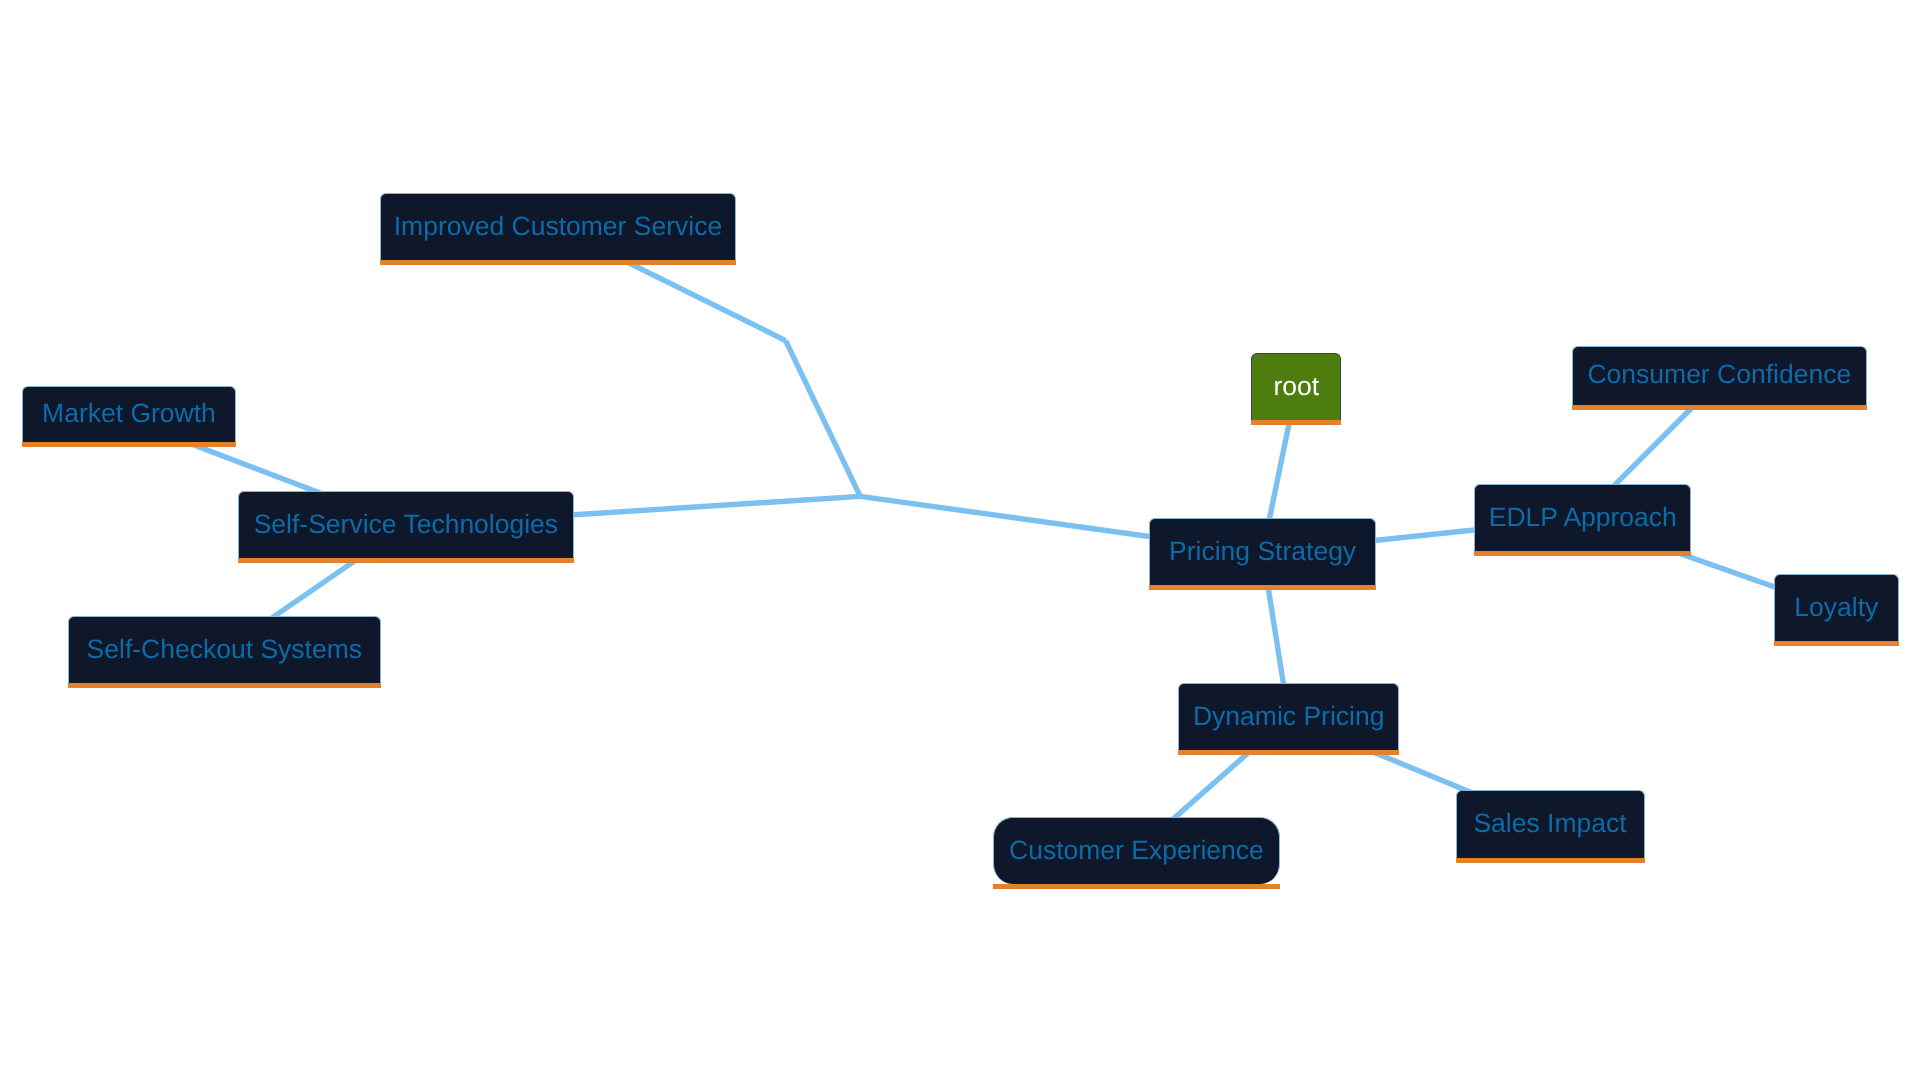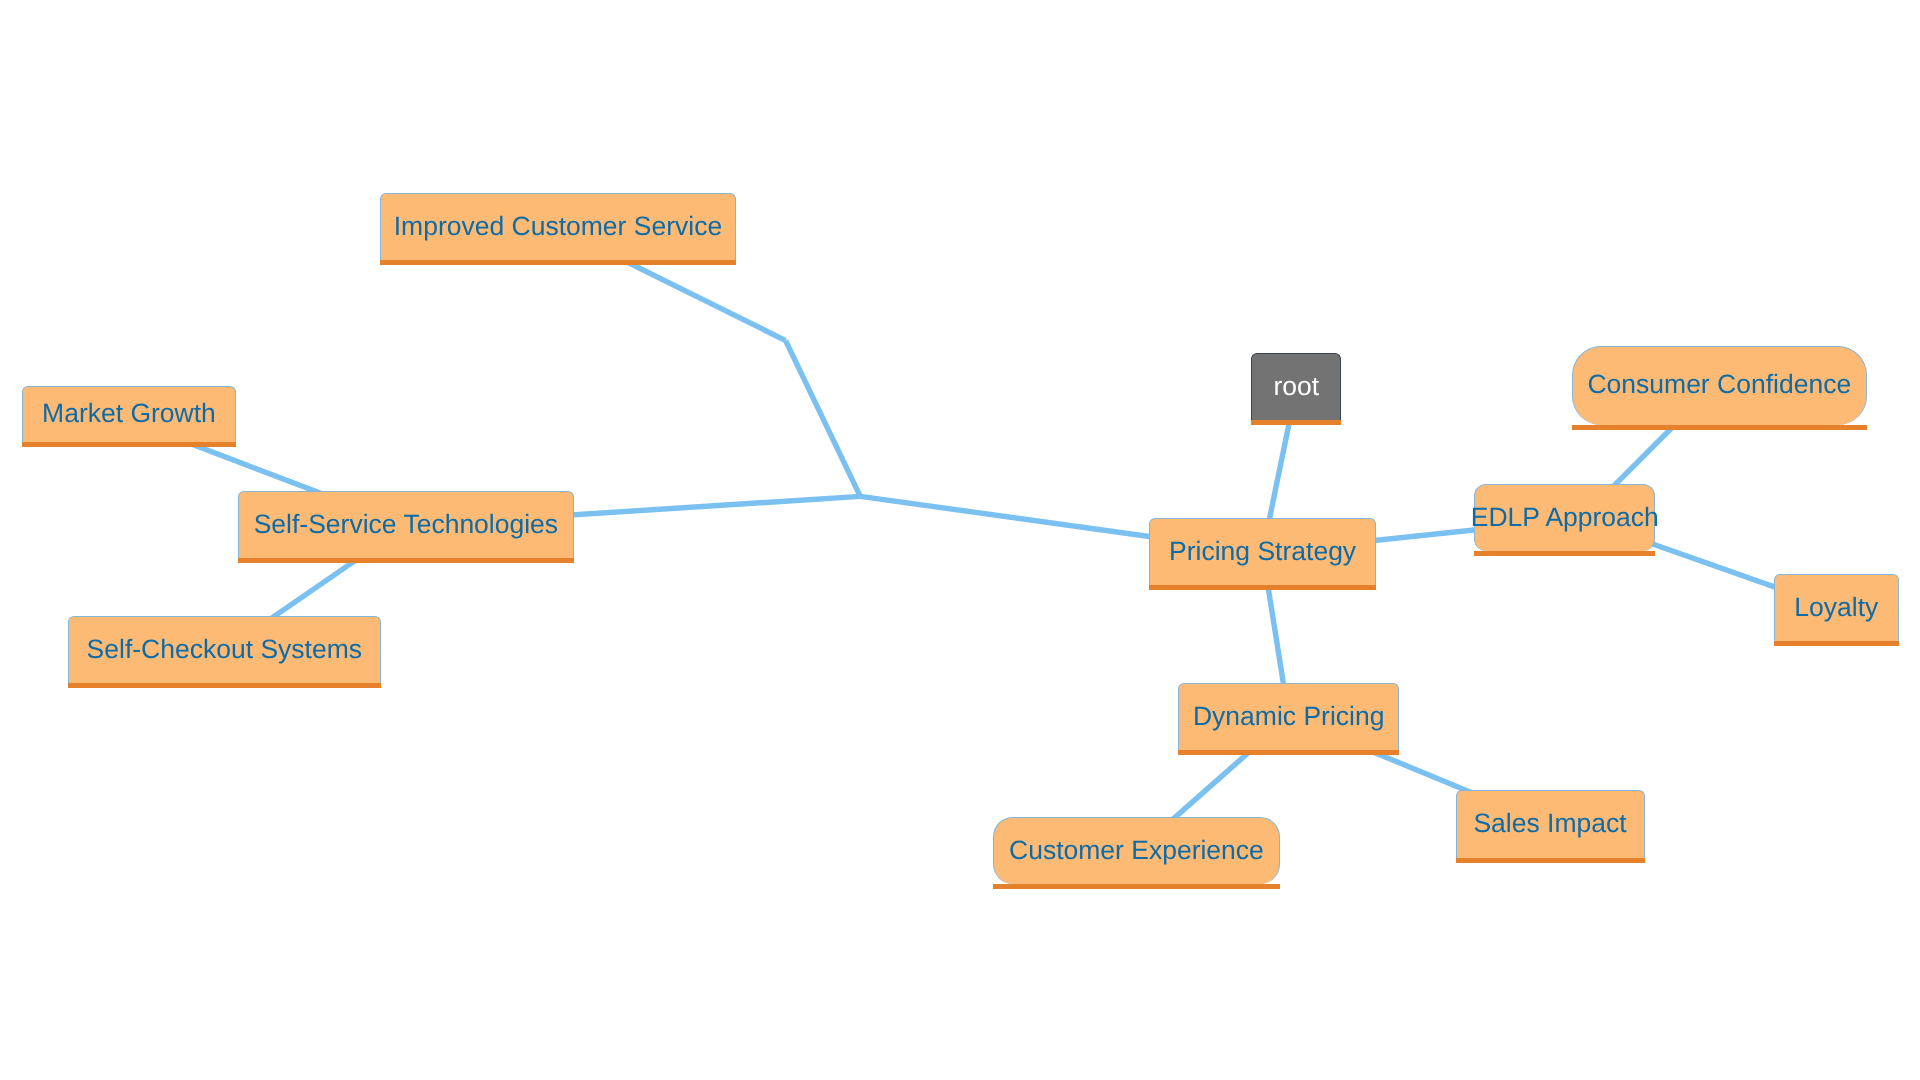--- a/index.html
+++ b/index.html
@@ -28,21 +28,21 @@
     height: 1080px;
     pointer-events: none;
   }
   .node {
     position: absolute;
     box-sizing: border-box;
     display: flex;
     align-items: center;
     justify-content: center;
     border-radius: 6px 6px 0 0;
-    background: #fdba74;
+    background: #0f172a;
     border: 1px solid #85b5d7;
     border-bottom: none;
     color: #0d6ba8;
     font-size: 26.5px;
     line-height: 1;
     white-space: nowrap;
     cursor: default;
   }
   .node .label {
     position: relative;
@@ -51,21 +51,21 @@
   }
   .node .bar {
     position: absolute;
     left: -1px;
     right: -1px;
     bottom: -5px;
     height: 5px;
     background: #e5812a;
   }
   .node.is-root {
-    background: #737373;
+    background: #4d7c0f;
     border-color: #3b405c;
     color: #ffffff;
   }
 </style>
 </head>
 <body>
 
 <div id="canvas">
 
   <svg id="edges" viewBox="0 0 1920 1080">
@@ -109,26 +109,26 @@
   <div class="node" style="left: 22px; top: 385.6px; width: 213.9px; height: 56px;">
     <span class="label">Market Growth</span>
     <span class="bar"></span>
   </div>
 
   <div class="node" style="left: 67.6px; top: 616.1px; width: 313.4px; height: 67.3px;">
     <span class="label">Self-Checkout Systems</span>
     <span class="bar"></span>
   </div>
 
-  <div class="node" style="left: 1474.3px; top: 484.1px; width: 181px; height: 67.3px; border-radius: 12px;">
+  <div class="node" style="left: 1474.3px; top: 484.1px; width: 217px; height: 67.3px;">
     <span class="label">EDLP Approach</span>
     <span class="bar"></span>
   </div>
 
-  <div class="node" style="left: 1571.9px; top: 345.6px; width: 294.8px; height: 79px; border-radius: 29px;">
+  <div class="node" style="left: 1571.9px; top: 345.6px; width: 294.8px; height: 59px;">
     <span class="label">Consumer Confidence</span>
     <span class="bar"></span>
   </div>
 
   <div class="node" style="left: 1773.7px; top: 574px; width: 125.2px; height: 67.3px;">
     <span class="label">Loyalty</span>
     <span class="bar"></span>
   </div>
 
   <div class="node" style="left: 1178.1px; top: 682.5px; width: 221.2px; height: 67.3px;">

